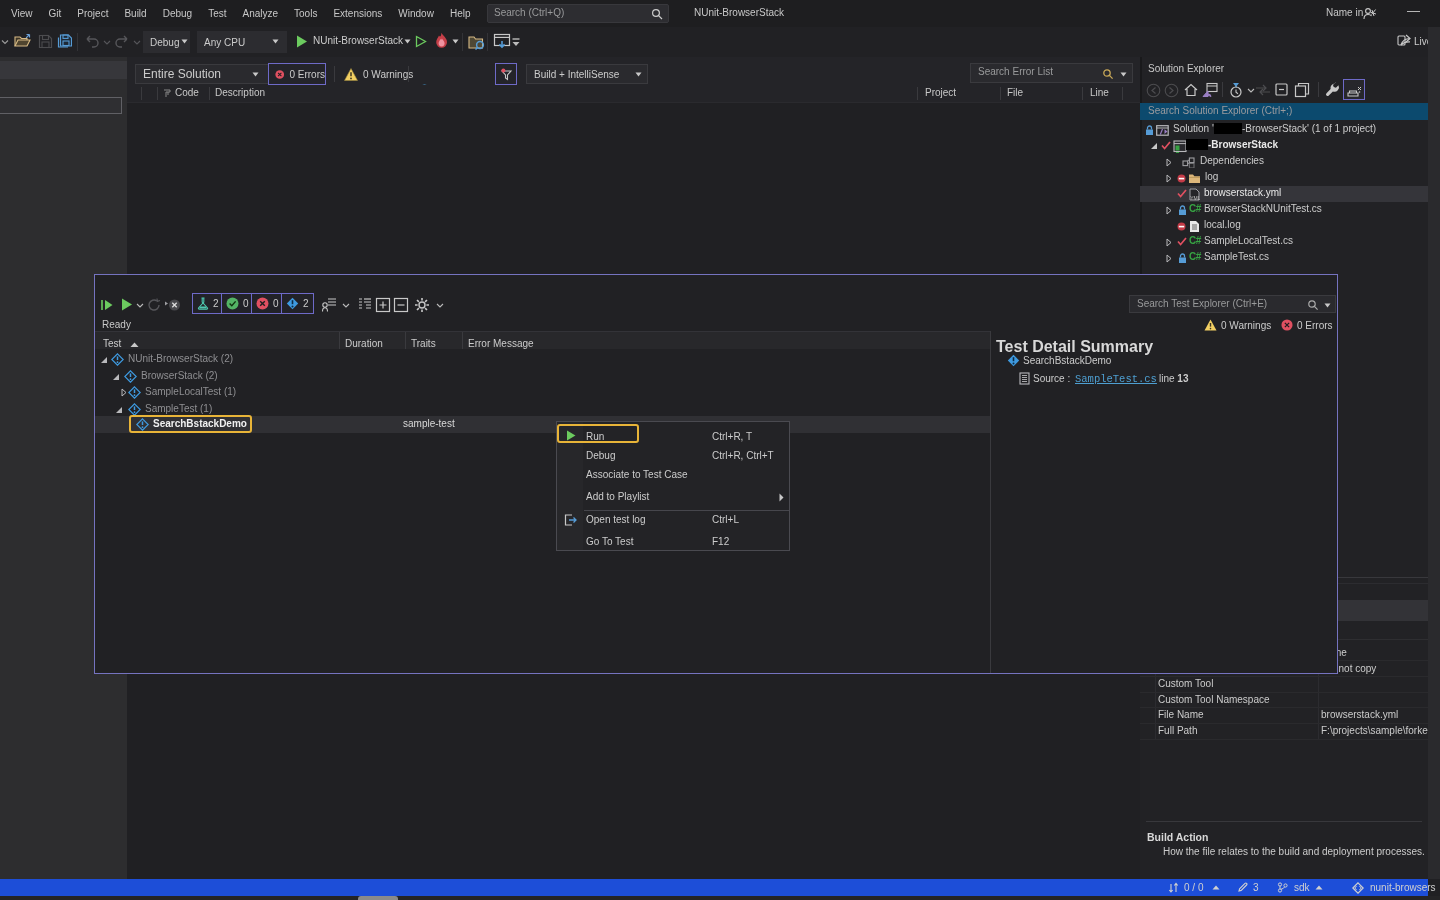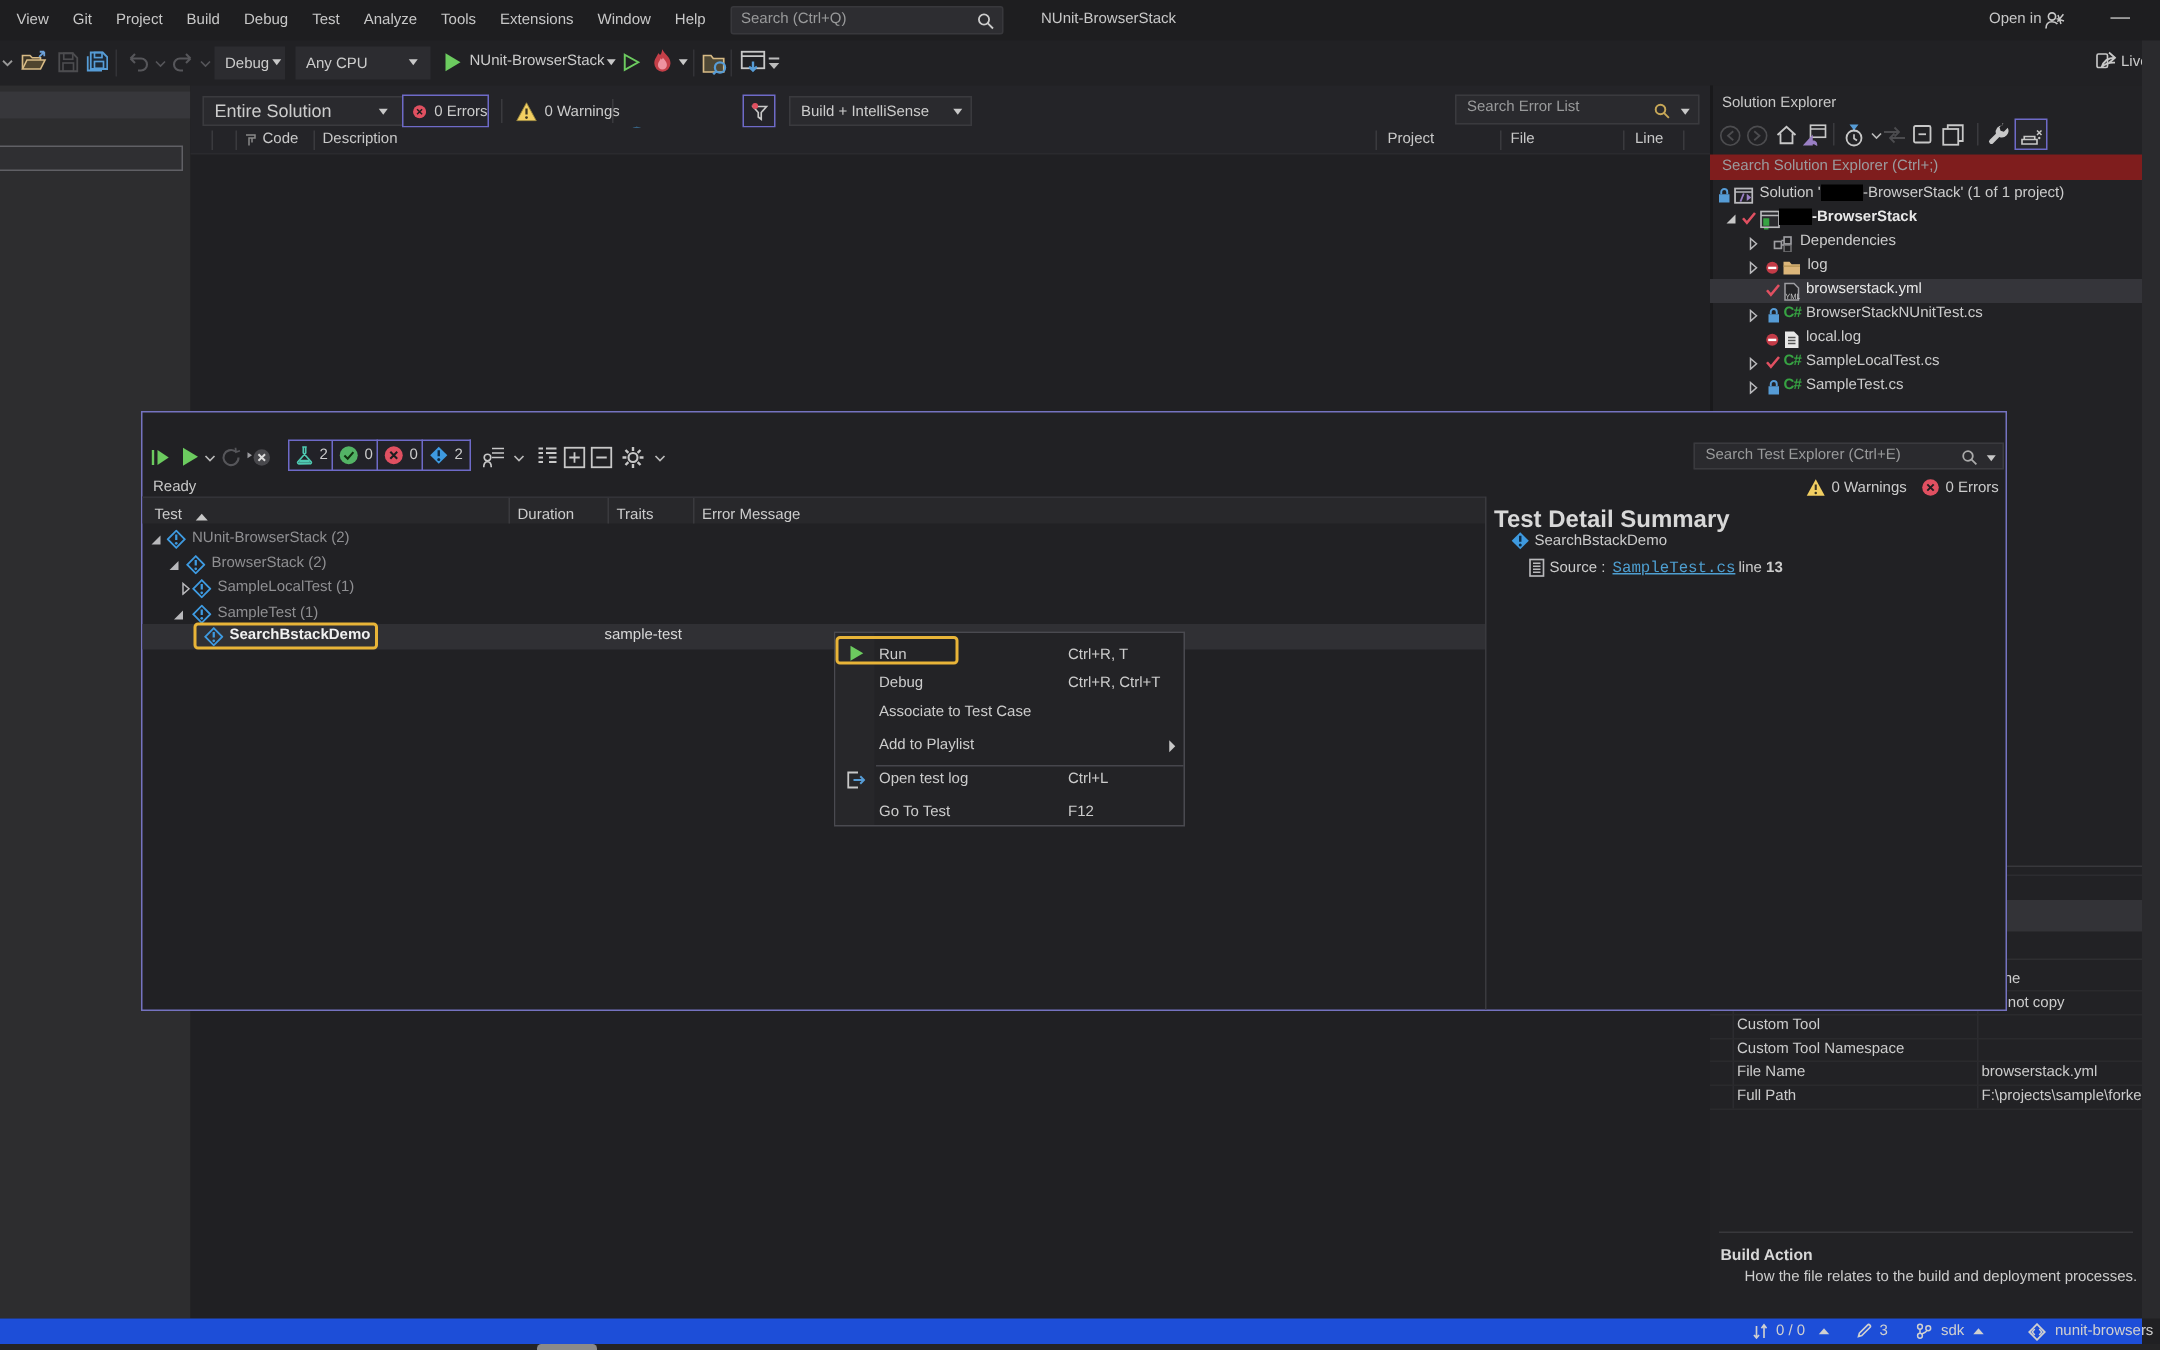--- a/index.html
+++ b/index.html
@@ -30,21 +30,21 @@
       <span>Help</span>
   </div>
   <div class="abs" style="left:487px;top:4px;width:182px;height:19px;background:#2d2d31;border:1px solid #38383c;border-radius:2px;">
     <span style="position:absolute;left:6px;top:2px;color:#999a9b;">Search (Ctrl+Q)</span>
     <svg style="position:absolute;right:5px;top:3px;" width="12" height="12" viewBox="0 0 12 12">
         <circle cx="5" cy="5" r="3.4" fill="none" stroke="#cccccc" stroke-width="1.2"></circle>
         <line x1="7.6" y1="7.6" x2="11" y2="11" stroke="#cccccc" stroke-width="1.2"></line>
       </svg>
   </div>
   <span class="abs" style="left:694px;top:7px;color:#c8c8c8;">NUnit-BrowserStack</span>
-  <span class="abs" style="left:1326px;top:7px;color:#c8c8c8;">Open in</span>
+  <span class="abs" style="left:1326px;top:7px;color:#c8c8c8;">Name in</span>
   <svg class="abs" style="left:1363px;top:7px;" width="14" height="13" viewBox="0 0 14 13">
       <circle cx="5" cy="4" r="2.4" fill="none" stroke="#c8c8c8" stroke-width="1.1"></circle>
       <path d="M1 12 Q1 7.5 5 7.5 Q7.5 7.5 8.6 9" fill="none" stroke="#c8c8c8" stroke-width="1.1"></path>
       <path d="M9 3 l2 6 M12.6 2.5 l-4 5 M8 5.4 l5 1.6" stroke="#c8c8c8" stroke-width="1"></path>
     </svg>
   <span class="abs" style="left:1407px;top:3px;color:#c8c8c8;font-size:13px;">—</span>
 </div>
 
 <div class="abs" id="toolbar" style="left:0;top:27px;width:1440px;height:30px;background:#212124;">
 
@@ -273,21 +273,21 @@
       </svg>
     <div class="abs" style="left:197px;top:-1px;width:22px;height:21px;border:1px solid #6e6ac8;background:#27272c;">
       <svg class="abs" style="left:3px;top:4px;" width="15" height="13" viewBox="0 0 15 13">
           <path d="M1 9 h10 v3 h-10 Z M2.5 9 V7 h7 v2" fill="none" stroke="#c8c8c8" stroke-width="1.1"></path>
           <path d="M11 3 l3 3 M14 3 l-3 3" stroke="#c8c8c8" stroke-width="1"></path>
           <circle cx="12.5" cy="8" r="0.8" fill="#c8c8c8"></circle>
         </svg>
     </div>
   </div>
 
-  <div class="abs" style="left:0;top:46px;width:288px;height:17px;background:#7f1d1d;">
+  <div class="abs" style="left:0;top:46px;width:288px;height:17px;background:#0c4a6e;">
     <span style="position:absolute;left:8px;top:2px;color:#9b9b9e;">Search Solution Explorer (Ctrl+;)</span>
   </div>
 
   <div class="abs" id="soltree" style="left:0;top:65px;width:288px;">
 
     <div class="abs" style="left:0;top:0;width:288px;height:16px;">
       <svg class="abs" style="left:5px;top:3px;" width="9" height="11" viewBox="0 0 9 11">
           <rect x="1" y="4.5" width="7" height="5.5" fill="#569cd6"></rect>
           <path d="M2.5 4.5 V3 a2 2 0 0 1 4 0 V4.5" fill="none" stroke="#569cd6" stroke-width="1.3"></path>
         </svg>

